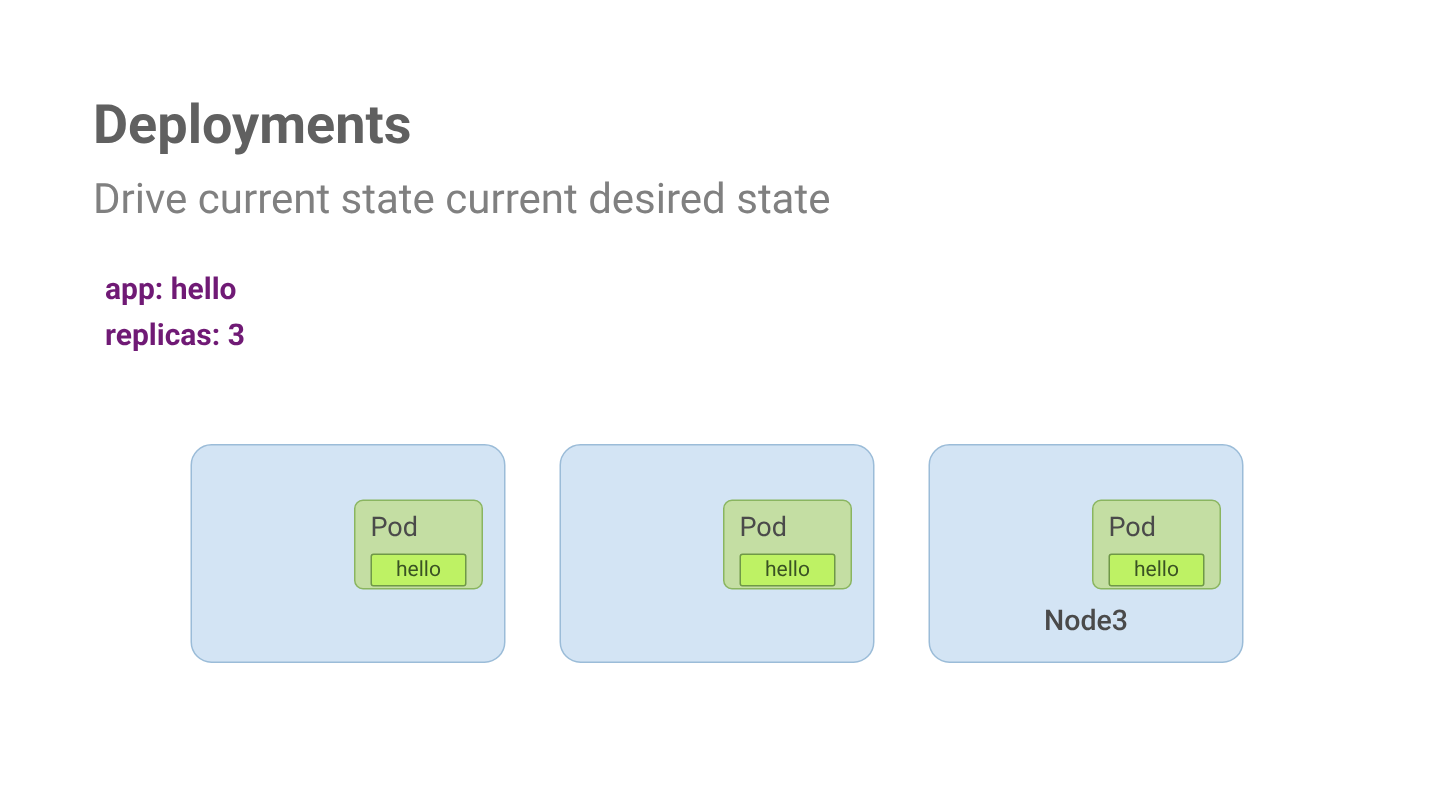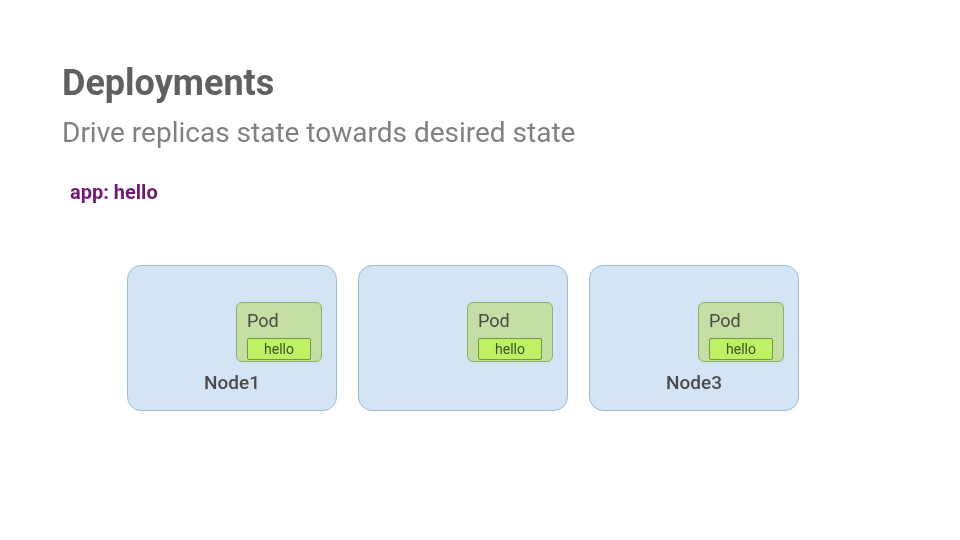--- a/index.html
+++ b/index.html
@@ -31,21 +31,21 @@
     .spec {
       font-size: 20px;
       font-weight: 700;
       color: #701a75;
       line-height: 1.35;
       margin-left: 8px;
       margin-bottom: 55px;
     }
     .nodes-row {
       display: flex;
-      gap: 13px;
+      gap: 28px;
       margin-left: 65px;
     }
     .node-box {
       width: 210px;
       height: 146px;
       background: #d3e4f4;
       border: 1px solid #9bbcd8;
       border-radius: 14px;
       position: relative;
     }
@@ -90,36 +90,36 @@
       text-align: center;
       font-size: 19px;
       font-weight: 500;
       color: #4a4a4a;
     }
   </style>
 </head>
 <body>
 
 <h1 class="title">Deployments</h1>
-<div class="subtitle">Drive replicas state towards desired state</div>
+<div class="subtitle">Drive current state current desired state</div>
 
 <div class="spec">
   <div>app: hello</div>
+  <div>replicas: 3</div>
 </div>
 
 <div class="nodes-row">
 
   <div class="node-box">
     <div class="pod-box">
       <div class="pod-title">Pod</div>
       <div class="container-chip">
         <span class="container-label">hello</span>
       </div>
     </div>
-    <div class="node-label">Node1</div>
   </div>
 
   <div class="node-box">
     <div class="pod-box">
       <div class="pod-title">Pod</div>
       <div class="container-chip">
         <span class="container-label">hello</span>
       </div>
     </div>
   </div>

